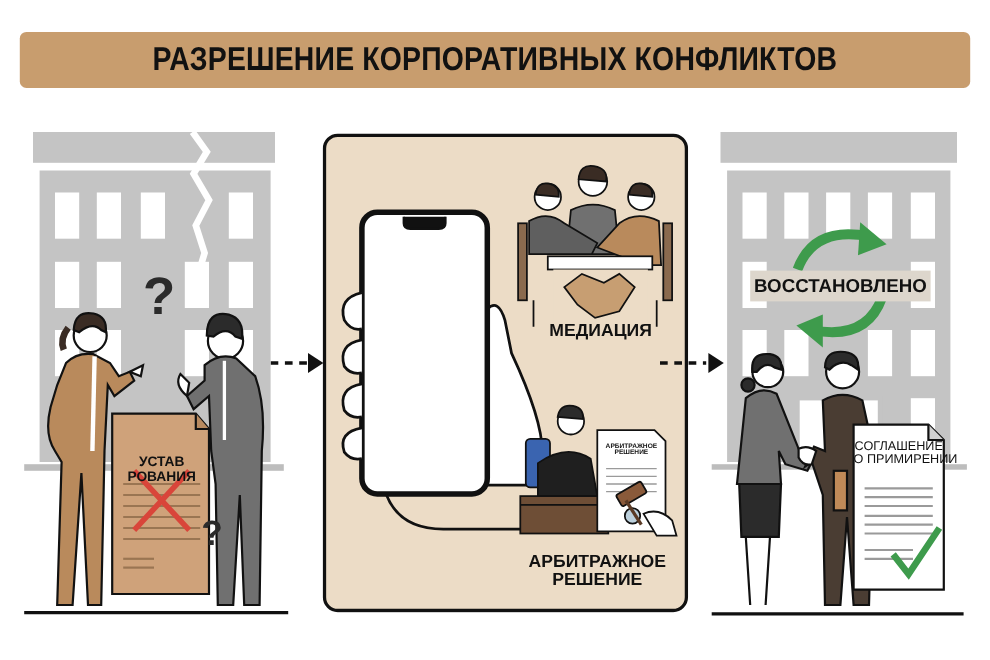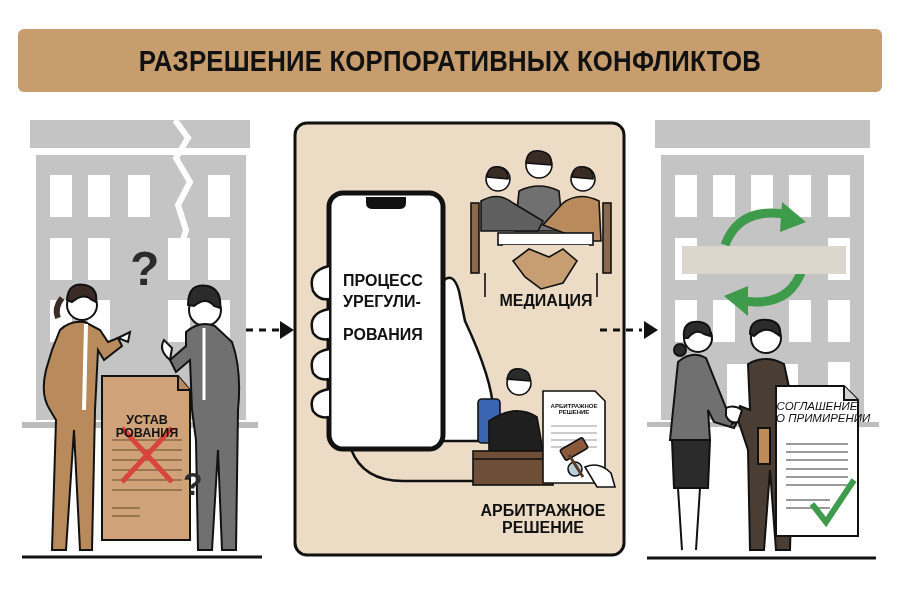--- a/index.html
+++ b/index.html
@@ -1,19 +1,19 @@
 <!DOCTYPE html>
 <html><head>
 <meta charset="utf-8">
 <style>
   * { box-sizing: border-box; margin: 0; padding: 0; }
   html, body { width: 900px; height: 600px; background: #ffffff; overflow: hidden; }
   body { position: relative; font-family: "Liberation Sans", "DejaVu Sans", sans-serif; }
   .banner {
-    position: absolute; left: 18px; top: 29px; width: 488px; height: 63px;
+    position: absolute; left: 18px; top: 29px; width: 488px; height: 51px;
     background: #c89d6e; border-radius: 6px;
     display: flex; align-items: center; justify-content: center;
   }
   .banner-title {
     font-weight: 700; font-size: 30px; color: #111; letter-spacing: 0.2px;
     transform: scaleX(0.86); white-space: nowrap;
   }
 
   .panel { position: absolute; }
   .panel svg { position: absolute; left: 0; top: 0; }
@@ -166,25 +166,20 @@
       </g>
       <circle cx="282" cy="348" r="7" fill="#bcd0dc"></circle>
 
       <g>
         <rect x="268" y="322" width="26" height="12" rx="2" fill="#8a5a3a" transform="rotate(-30 281 328)"></rect>
         <line x1="276" y1="334" x2="290" y2="356" stroke="#5a3a25" stroke-width="3"></line>
         <path d="M292 346 Q306 340 318 352 L322 366 L304 366 Z" fill="#fff"></path>
       </g>
     </g>
   </svg>
-  <div class="label" style="left:50px;top:150px;width:86px;font-size:16px;text-align:left;line-height:1.3;">
-    <div>ПРОЦЕСС</div>
-    <div>УРЕГУЛИ-</div>
-    <div style="margin-top:12px;">РОВАНИЯ</div>
-  </div>
   <div class="label" style="left:198px;top:172px;width:110px;font-size:16px;text-align:center;">МЕДИАЦИЯ</div>
   <div class="label" style="left:252px;top:282px;width:58px;font-size:6px;">
     <div>АРБИТРАЖНОЕ</div>
     <div>РЕШЕНИЕ</div>
   </div>
   <div class="label" style="left:180px;top:382px;width:140px;font-size:16px;">
     <div>АРБИТРАЖНОЕ</div>
     <div>РЕШЕНИЕ</div>
   </div>
 </div>
@@ -253,17 +248,18 @@
           <line x1="156" y1="359" x2="218" y2="359"></line>
         <line x1="156" y1="367" x2="218" y2="367"></line>
           <line x1="156" y1="375" x2="218" y2="375"></line>
         <line x1="156" y1="390" x2="200" y2="390"></line>
           <line x1="156" y1="398" x2="200" y2="398"></line>
       </g>
       <path d="M182 394 L196 412 L224 370" fill="none" stroke="#3e9b4c" stroke-width="6"></path>
     </g>
     <line x1="17" y1="448" x2="246" y2="448" stroke="#111" stroke-width="3"></line>
   </svg>
-  <div class="label" style="left:146px;top:290px;width:82px;font-size:11.5px;font-weight:400;color:#111;font-style:italic;">
+  <div class="label" style="left:52px;top:141px;width:164px;font-size:17px;">ВОССТАНОВЛЕНО</div>
+  <div class="label" style="left:146px;top:290px;width:82px;font-size:11.5px;font-weight:400;color:#111;">
     <div>СОГЛАШЕНИЕ</div>
     <div>О ПРИМИРЕНИИ</div>
   </div>
 </div>
 
 </body></html>

